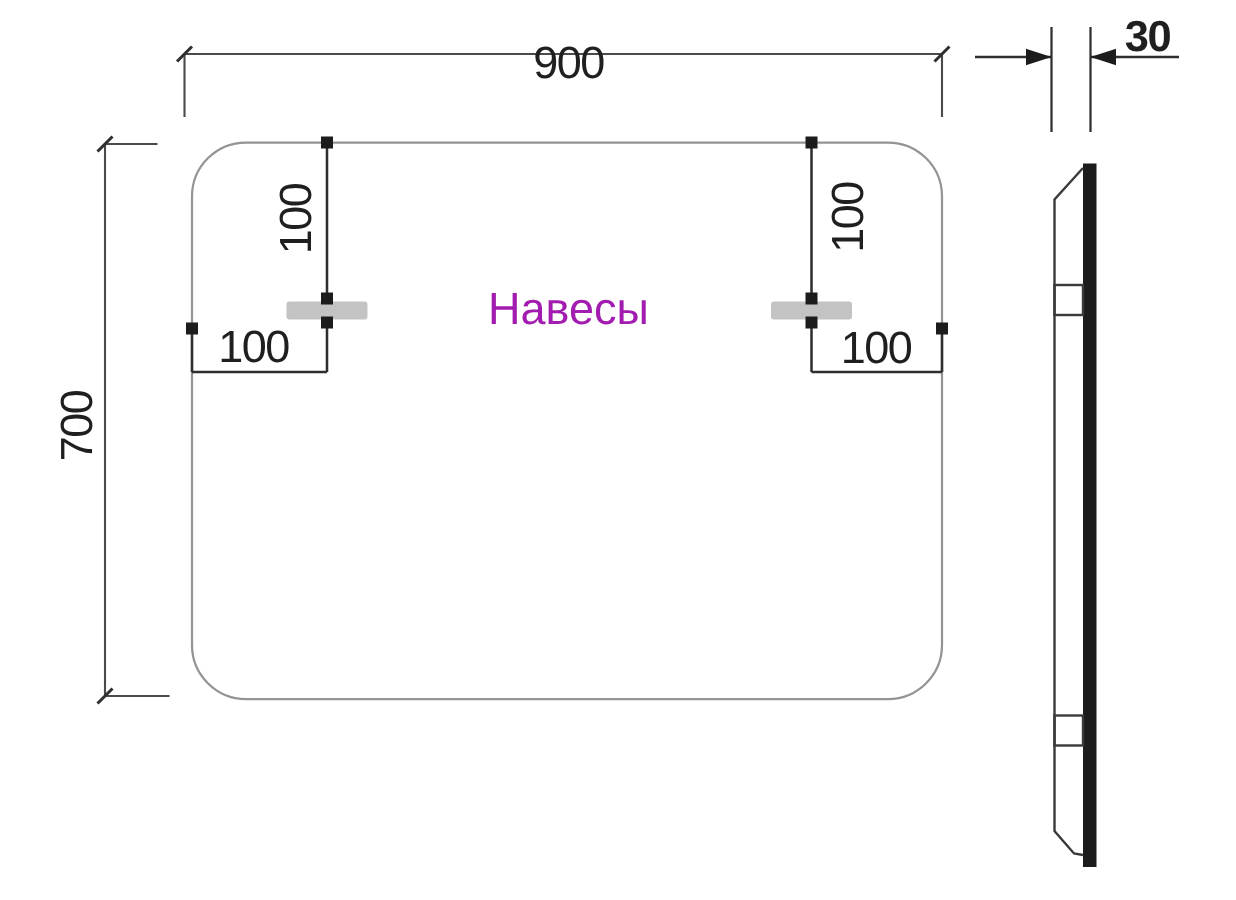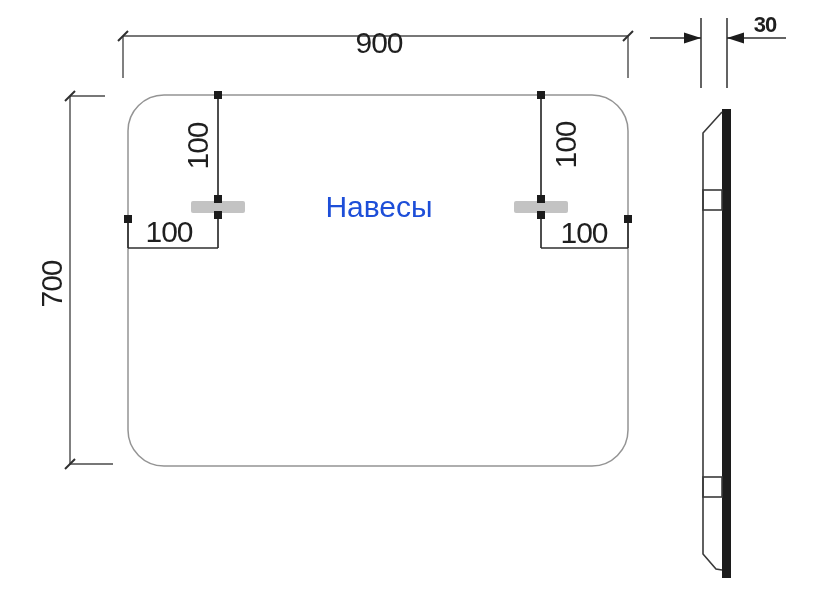--- a/index.html
+++ b/index.html
@@ -20,24 +20,24 @@
   }
   .canvas{position:relative;width:824px;height:600px;background:var(--bg);}
   svg.lines{position:absolute;left:0;top:0;}
   .lbl{
     position:absolute;text-align:center;
     font-size:30px;line-height:30px;height:30px;
     letter-spacing:-1px;color:var(--text);
     white-space:nowrap;
   }
   .lbl.rot{transform:rotate(-90deg);transform-origin:center center;}
-  .lbl.small-bold{font-size:22px;font-weight:700;line-height:28px;height:28px;}
+  .lbl.small-bold{font-size:29px;font-weight:700;line-height:28px;height:28px;}
   .annot{
     position:absolute;text-align:center;font-size:30px;line-height:30px;
-    color:#1d4ed8;letter-spacing:0px;white-space:nowrap;
+    color:#a21caf;letter-spacing:0px;white-space:nowrap;
   }
 </style>
 </head>
 <body>
 
 <div class="canvas">
 
   <svg class="lines" width="824" height="600" viewBox="0 0 824 600">
 
     <rect x="128" y="95" width="500" height="371" rx="36" ry="36" fill="none" stroke="var(--outline)" stroke-width="1.5"></rect>

